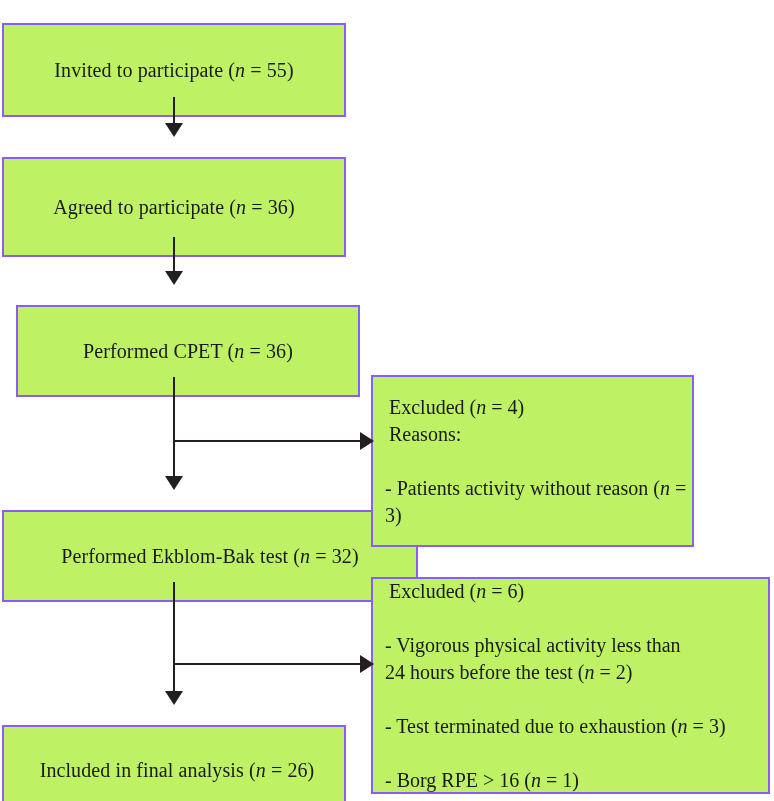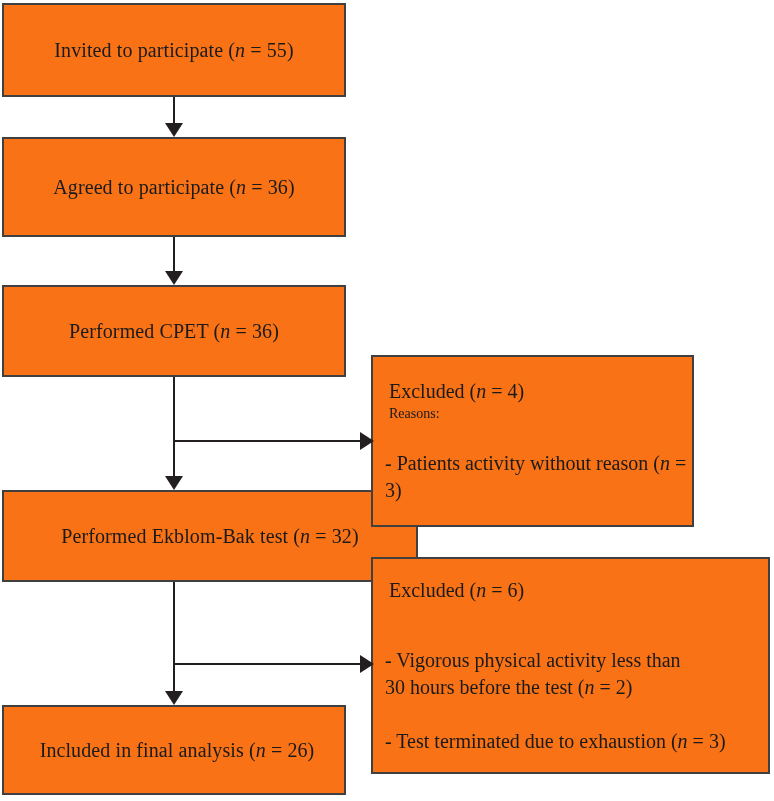--- a/index.html
+++ b/index.html
@@ -15,22 +15,23 @@
     background: #ffffff;
     font-family: "Liberation Serif", "DejaVu Serif", serif;
     color: #1a1a1a;
     overflow: hidden;
   }
 
   
   .node {
     position: absolute;
     box-sizing: border-box;
-    border: 2px solid #404040;
-    background: #f97316;
+    border: 2px solid #8b5cf6;
+    background: #bef264;
+    margin-top: 20px;
   }
   .node-center {
     display: flex;
     align-items: center;
     justify-content: center;
     text-align: center;
   }
   .node-left {
     display: flex;
     flex-direction: column;
@@ -42,21 +43,21 @@
     line-height: 1.32;
     letter-spacing: 0.1px;
     white-space: nowrap;
   }
   .excl-title {
     font-size: 20px;
     line-height: 1.35;
     padding-left: 16px;
   }
   .excl-sub {
-    font-size: 14px;
+    font-size: 20px;
     line-height: 1.35;
     padding-left: 16px;
   }
   .excl-item {
     font-size: 20px;
     line-height: 1.35;
     padding-left: 12px;
     white-space: pre-line;
   }
   .excl-gap { height: 16px; }
@@ -101,21 +102,21 @@
       <span>Invited to participate (</span><span class="ital">n</span><span> = </span><span>55</span><span>)</span>
     </div>
   </div>
 
   <div class="node node-center" style="left:2px; top:137px; width:344px; height:100px;">
     <div class="node-label">
       <span>Agreed to participate (</span><span class="ital">n</span><span> = </span><span>36</span><span>)</span>
     </div>
   </div>
 
-  <div class="node node-center" style="left:2px; top:285px; width:344px; height:92px;">
+  <div class="node node-center" style="left:16px; top:285px; width:344px; height:92px;">
     <div class="node-label">
       <span>Performed CPET (</span><span class="ital">n</span><span> = </span><span>36</span><span>)</span>
     </div>
   </div>
 
   <div class="node node-center" style="left:2px; top:490px; width:416px; height:92px;">
     <div class="node-label">
       <span>Performed Ekblom-Bak test (</span><span class="ital">n</span><span> = </span><span>32</span><span>)</span>
     </div>
   </div>
@@ -136,24 +137,27 @@
     </div>
   </div>
 
   <div class="node node-left" style="left:371px; top:557px; width:399px; height:217px;">
     <div class="excl-title">
       <span>Excluded (</span><span class="ital">n</span><span> = </span><span>6</span><span>)</span>
     </div>
     <div class="excl-gap"></div>
     <div class="excl-item">
       <span>- Vigorous physical activity less than
-   30 hours before the test (</span><span class="ital">n</span><span> = </span><span>2</span><span>)</span>
+   24 hours before the test (</span><span class="ital">n</span><span> = </span><span>2</span><span>)</span>
     </div>
     <div class="excl-item">
       <span>- Test terminated due to exhaustion (</span><span class="ital">n</span><span> = </span><span>3</span><span>)</span>
+    </div>
+    <div class="excl-item">
+      <span>- Borg RPE &gt; 16 (</span><span class="ital">n</span><span> = </span><span>1</span><span>)</span>
     </div>
   </div>
 
   <div class="vline" style="left:173px; top:97px; height:28px;"></div>
   <div class="arrow-down" style="left:165px; top:123px;"></div>
 
   <div class="vline" style="left:173px; top:237px; height:34px;"></div>
   <div class="arrow-down" style="left:165px; top:271px;"></div>
 
   <div class="vline" style="left:173px; top:377px; height:99px;"></div>

